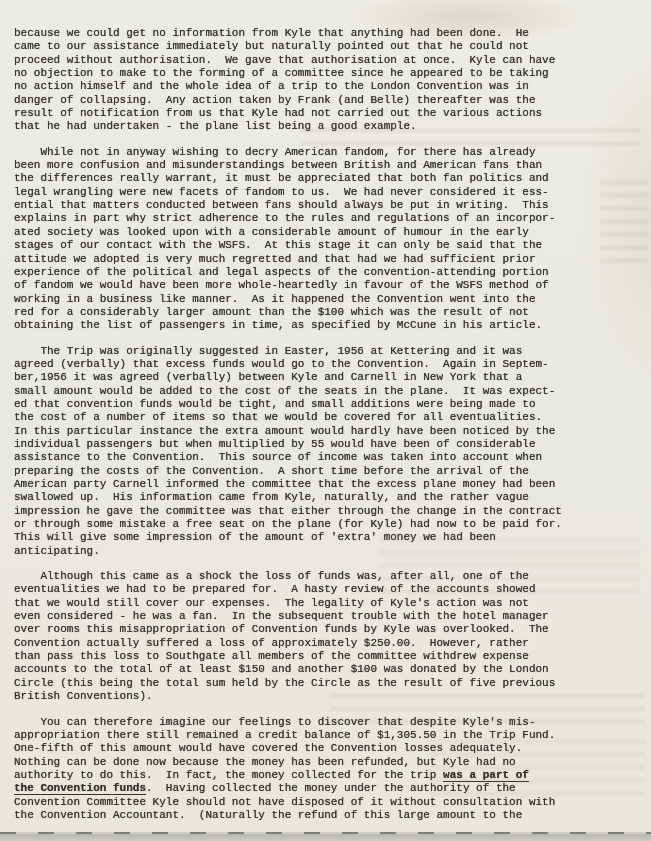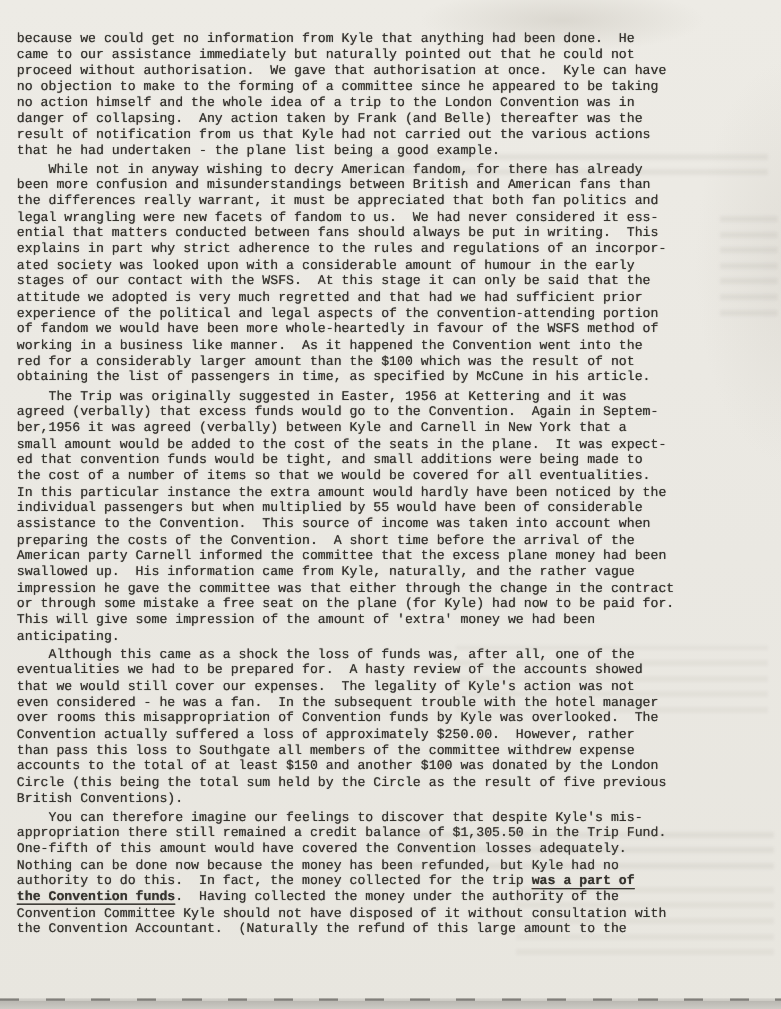--- a/index.html
+++ b/index.html
@@ -17,21 +17,21 @@
   .doc {
     position: absolute;
     left: 14px;
     top: 27px;
     font-size: 11px;
     line-height: 13.35px;
     color: #36342f;
     white-space: pre;
     text-shadow: 0 0 0.7px rgba(54, 52, 47, 0.85);
   }
-  .para + .para { margin-top: 2px; }
+  .para + .para { margin-top: 12px; }
   .line { height: 13.35px; }
   .u {
     text-decoration: underline;
     text-underline-offset: 2.5px;
     text-decoration-thickness: 1px;
     font-weight: bold;
   }
   .bleed {
     position: absolute;
     pointer-events: none;

